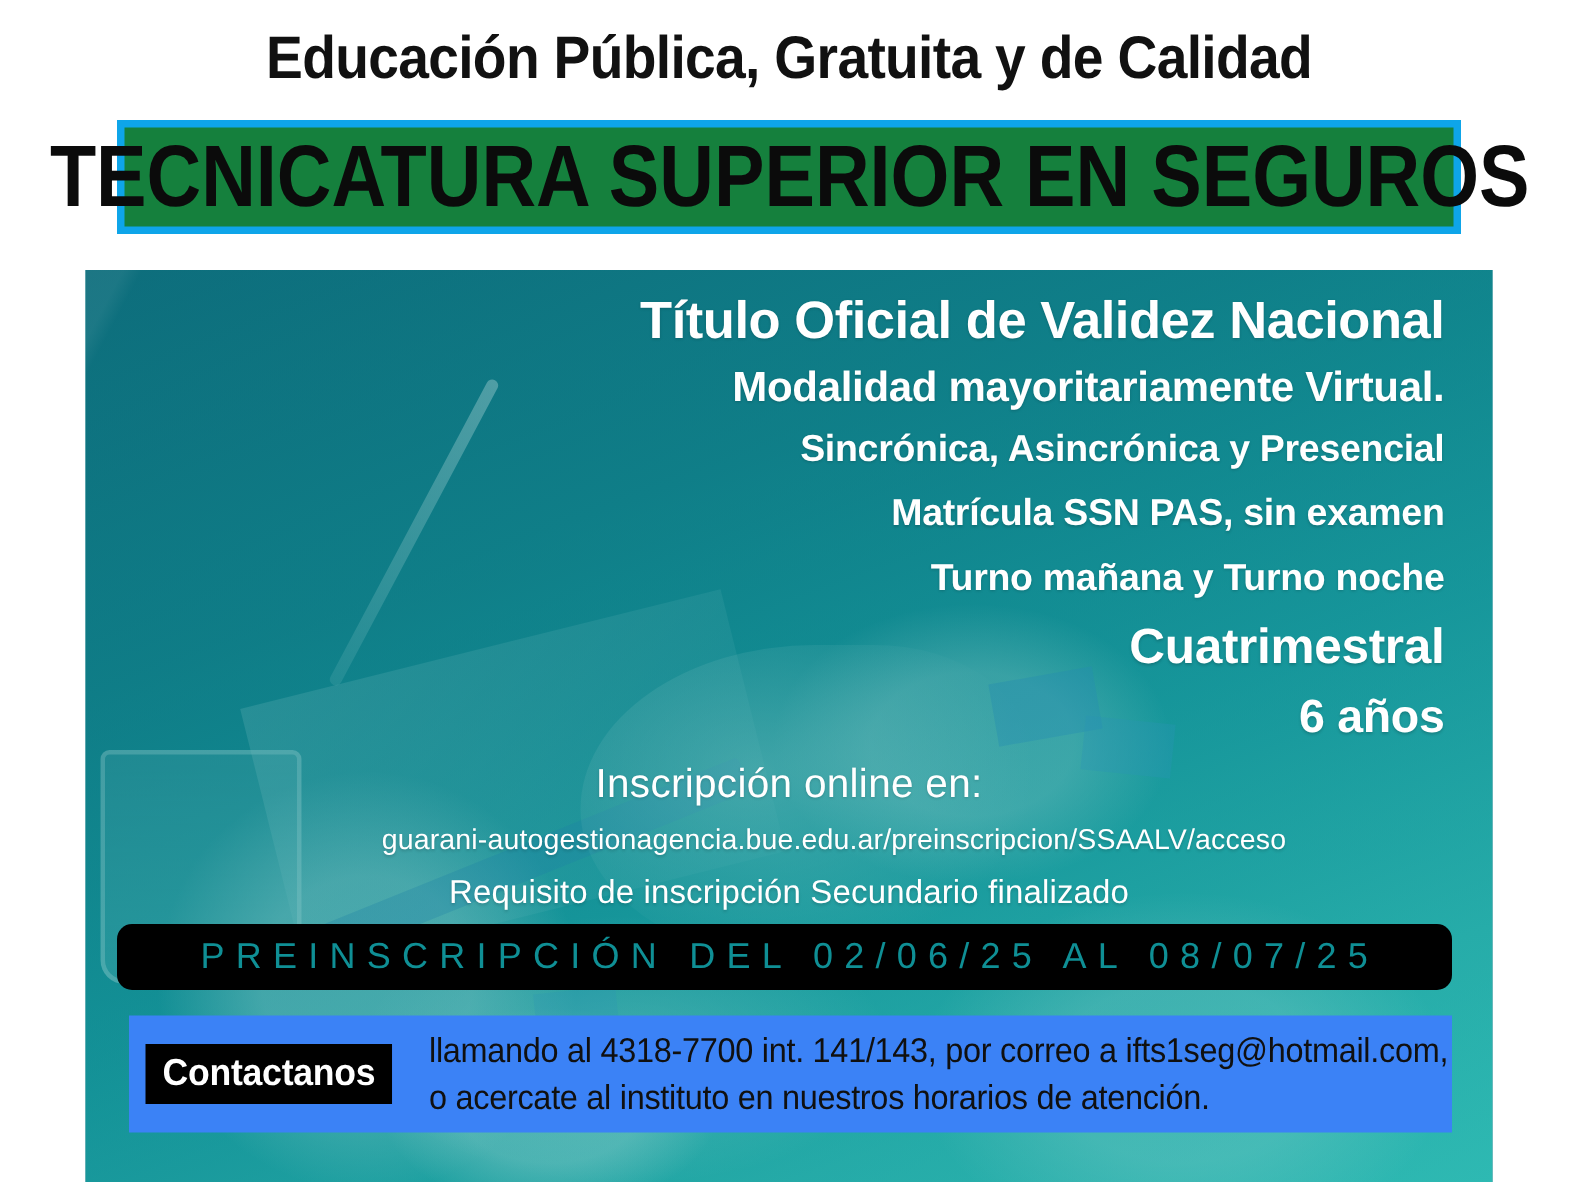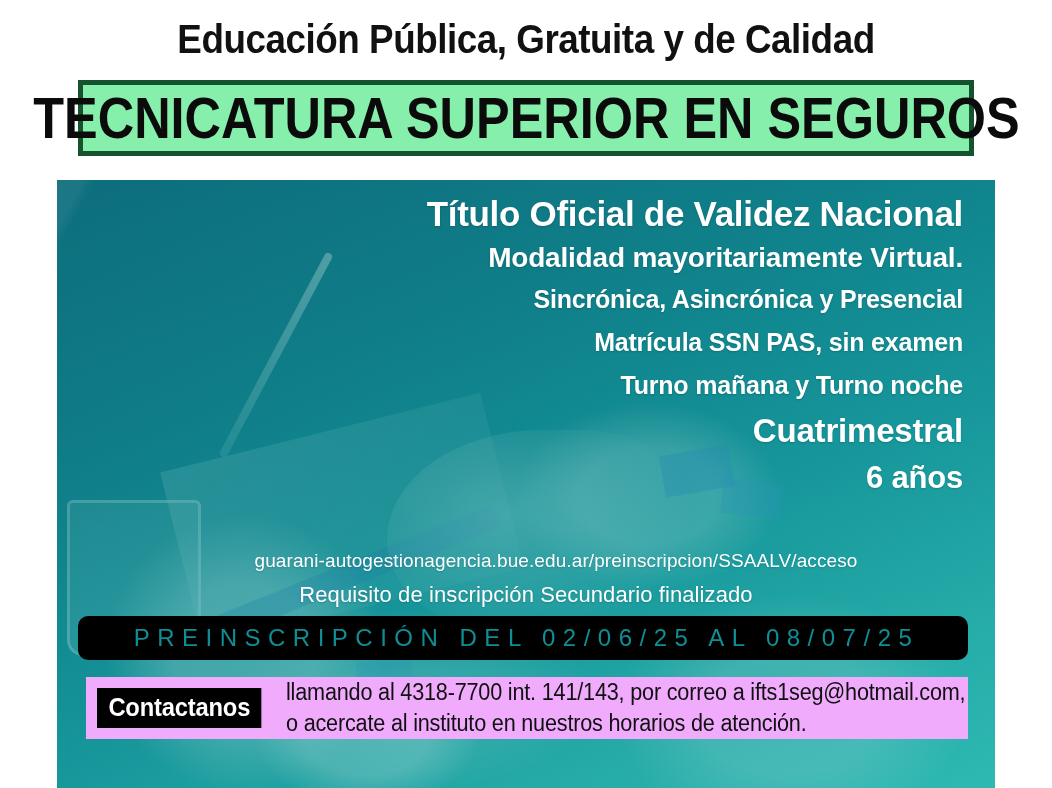--- a/index.html
+++ b/index.html
@@ -40,22 +40,22 @@
     transform-origin: center top;
     white-space: nowrap;
   }
   .title-banner {
     position: absolute;
     left: 78px;
     top: 80px;
     width: 896px;
     height: 76px;
     box-sizing: border-box;
-    background: #86efac;
-    border: 5px solid #14532d;
+    background: #15803d;
+    border: 5px solid #0ea5e9;
     display: flex;
     align-items: center;
     justify-content: center;
   }
   .title-banner-text {
     font-family: "Liberation Sans Narrow", "Liberation Sans", sans-serif;
     font-weight: bold;
     font-size: 52px;
     line-height: 54px;
     letter-spacing: 0px;
@@ -237,22 +237,22 @@
     white-space: nowrap;
     padding-left: 7px;
   }
 
   
   .contact-box {
     position: absolute;
     left: 29px;
     top: 497px;
     width: 882px;
-    height: 62px;
-    background: #f0abfc;
+    height: 78px;
+    background: #3b82f6;
     display: flex;
     align-items: center;
   }
   .contact-badge {
     margin-left: 11px;
     background: #000000;
     color: #ffffff;
     padding: 6px 12px 7px 12px;
     font-family: "Liberation Sans Narrow", "Liberation Sans", sans-serif;
     font-weight: bold;
@@ -311,20 +311,21 @@
     <div class="line l-matricu">Matrícula SSN PAS, sin examen</div>
 
     <div class="line l-sincron">Sincrónica, Asincrónica y Presencial</div>
 
     <div class="line l-turno">Turno mañana y Turno noche</div>
 
     <div class="line l-cuatri">Cuatrimestral</div>
 
     <div class="line l-anios">6 años</div>
 
+    <div class="centered c-insc">Inscripción online en:</div>
 
     <div class="centered c-url">guarani-autogestionagencia.bue.edu.ar/preinscripcion/SSAALV/acceso</div>
 
     <div class="centered c-requi">Requisito de inscripción Secundario finalizado</div>
 
     <div class="date-pill">
       <span class="date-pill-text">PREINSCRIPCIÓN DEL 02/06/25 AL 08/07/25</span>
     </div>
 
     <div class="contact-box">

